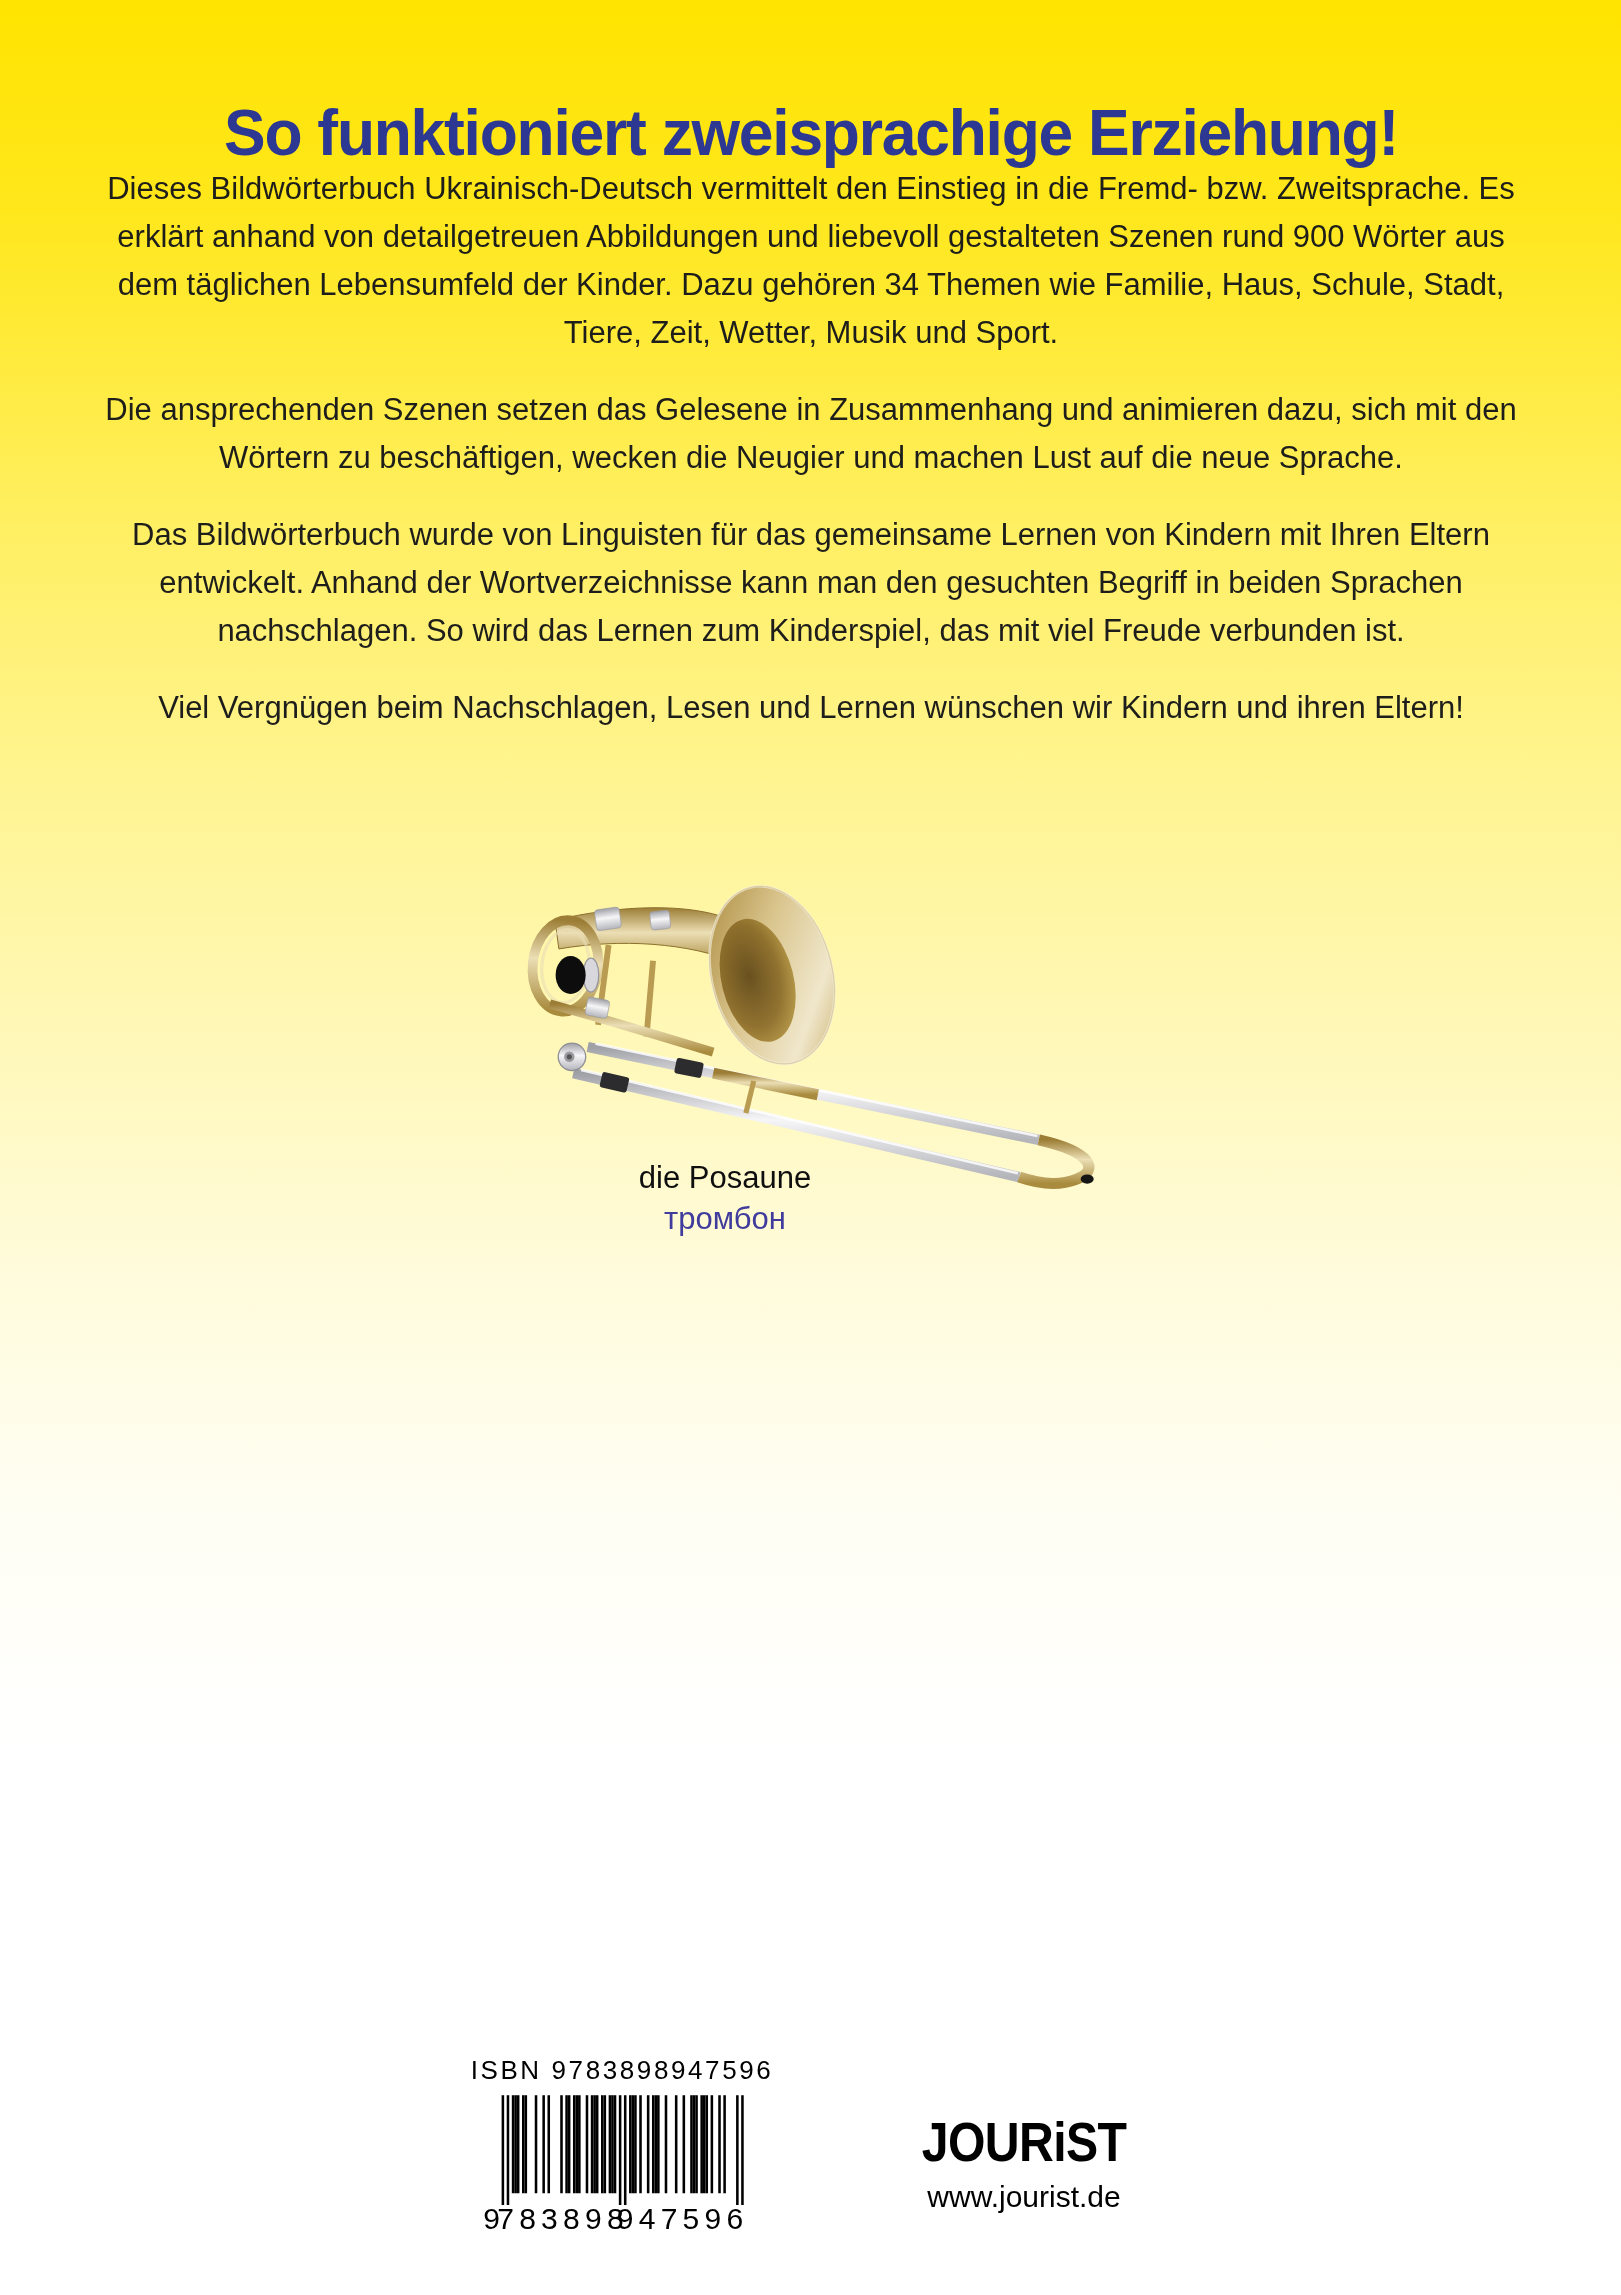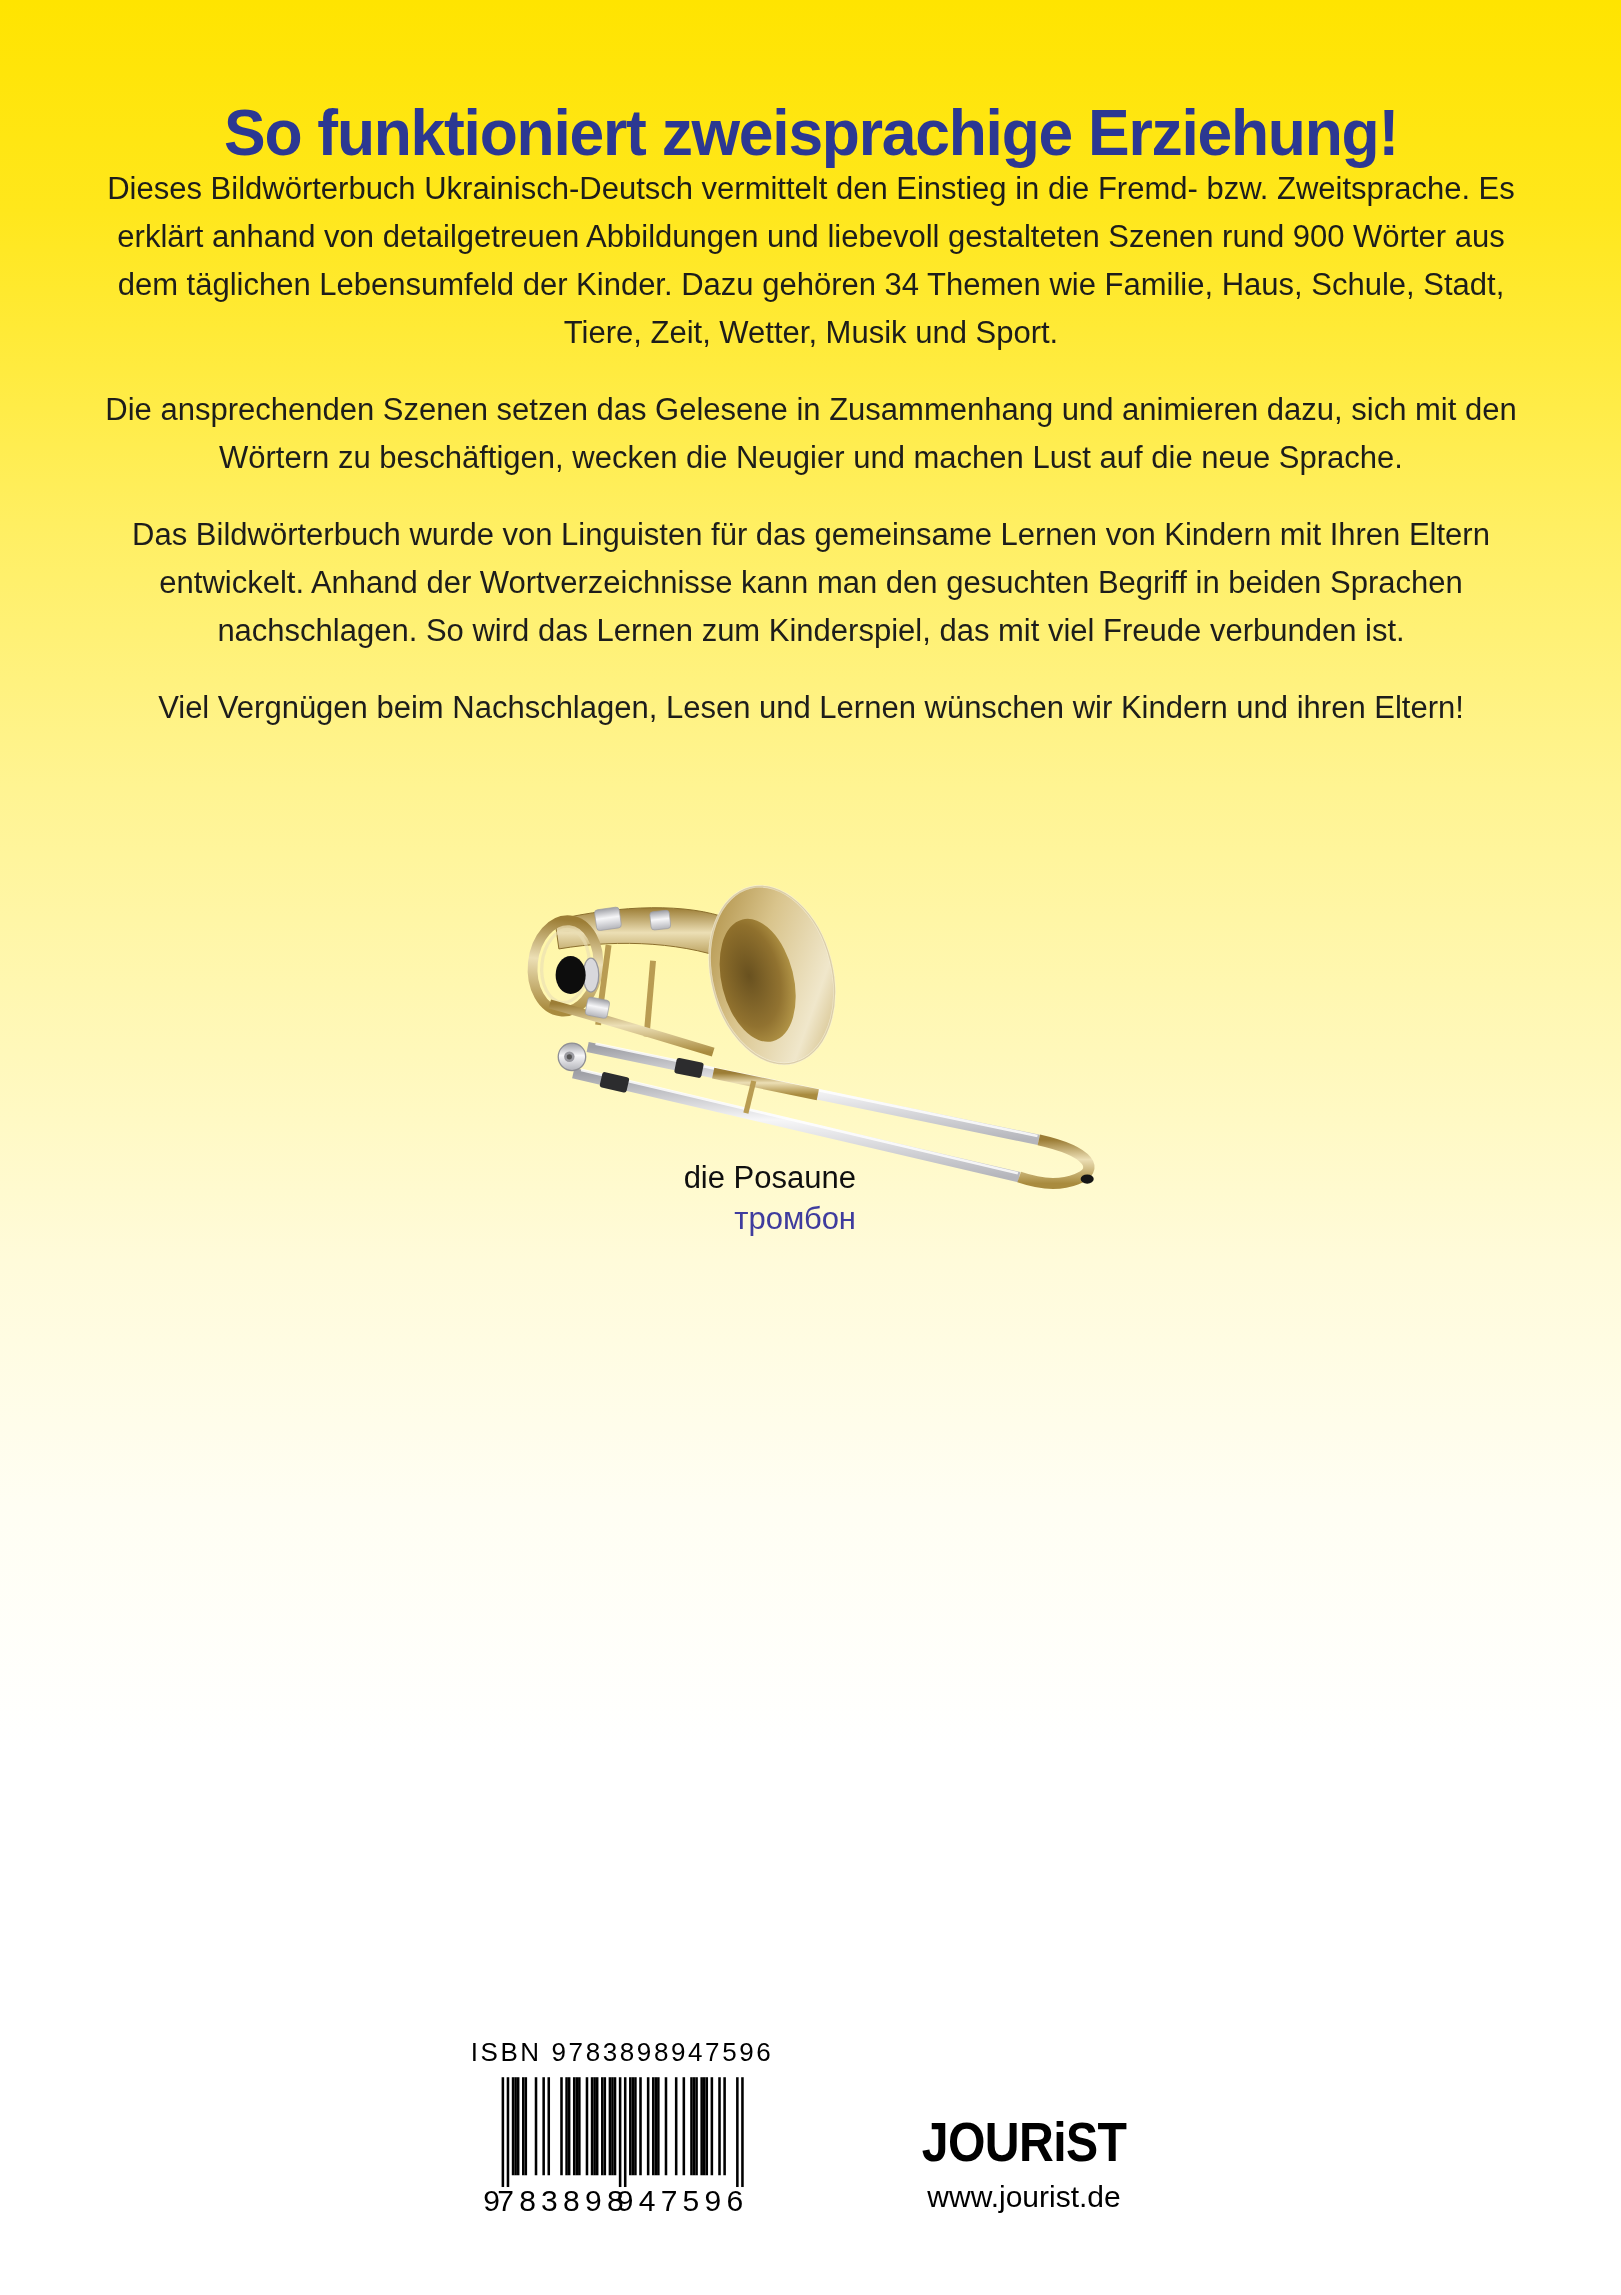--- a/index.html
+++ b/index.html
@@ -8,27 +8,27 @@
   #page{position:absolute;left:0;top:0;width:1622px;height:1752px;
         background:linear-gradient(180deg,#ffe400 0%,#ffe71c 12%,#ffef62 30%,
                    #fff492 45%,#fff8ba 60%,#fffbda 72%,#fffef3 86%,#ffffff 100%);}
   .title{position:absolute;left:0;top:51px;width:1622px;text-align:center;
          font-size:65px;font-weight:700;letter-spacing:-1.3px;color:#2c3892;
          transform:scaleX(0.96);transform-origin:center;white-space:nowrap;}
   .bodytext{position:absolute;left:91px;top:165px;width:1440px;text-align:center;
             color:#1d1d1b;font-size:31px;line-height:48px;font-weight:400;}
   .bodytext p{margin:0 0 29px 0;}
   .trombone-wrap{position:absolute;left:497px;top:877px;width:622px;height:340px;}
-  .fig-caption{position:absolute;left:594px;top:1157px;width:262px;text-align:right;
+  .fig-caption{position:absolute;left:594px;top:1157px;width:262px;text-align:center;
                font-size:31px;line-height:41px;}
   .cap-de{color:#0f0f0f;}
   .cap-uk{color:#3f3c9e;}
   .isbn-box{position:absolute;left:452px;top:2024px;width:340px;height:216px;
             background:#ffffff;display:flex;flex-direction:column;align-items:center;}
-  .isbn-label{margin-top:13px;font-size:26px;letter-spacing:2.6px;color:#000;white-space:nowrap;}
+  .isbn-label{margin-top:31px;font-size:26px;letter-spacing:2.6px;color:#000;white-space:nowrap;}
   .barcode-svg{margin-top:9.2px;}
   .barcode-svg text{font-family:"Liberation Sans","DejaVu Sans",sans-serif;
                     font-size:46px;fill:#000;}
   .publisher{position:absolute;left:903px;top:2112px;width:242px;text-align:center;color:#000;}
   .publisher-logo{font-size:56px;font-weight:700;letter-spacing:-0.7px;
                   transform:scaleX(0.86);transform-origin:center;display:block;
                   line-height:59px;white-space:nowrap;}
   .publisher-url{display:block;margin-top:9.2px;font-size:30px;font-weight:400;
                  letter-spacing:0;white-space:nowrap;}
 </style>

